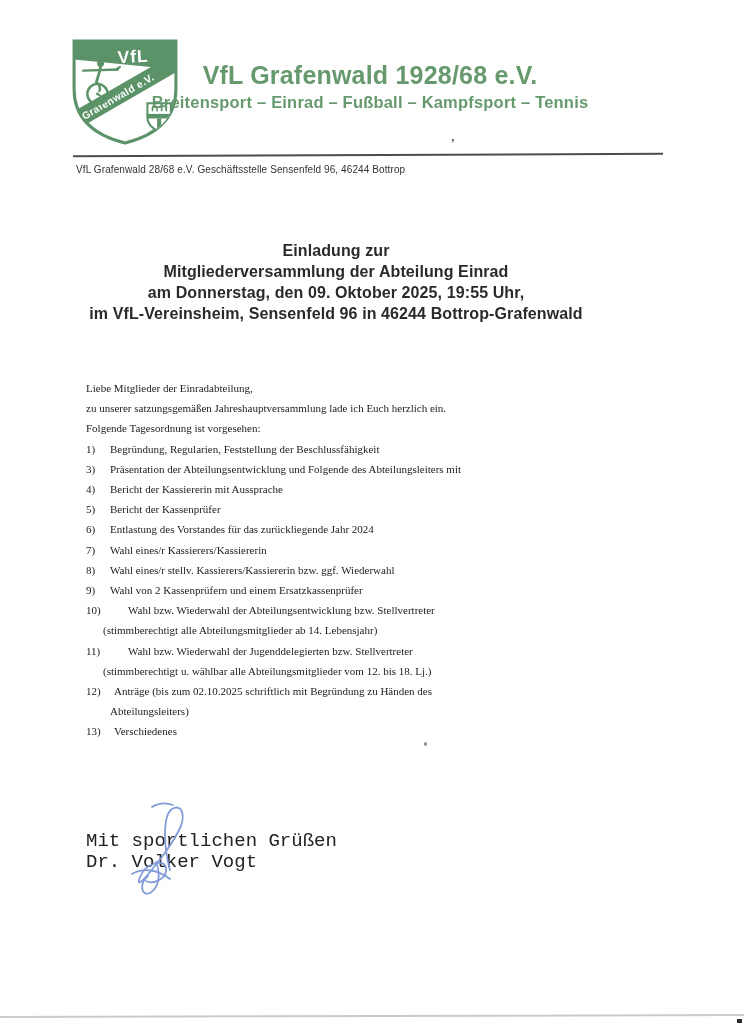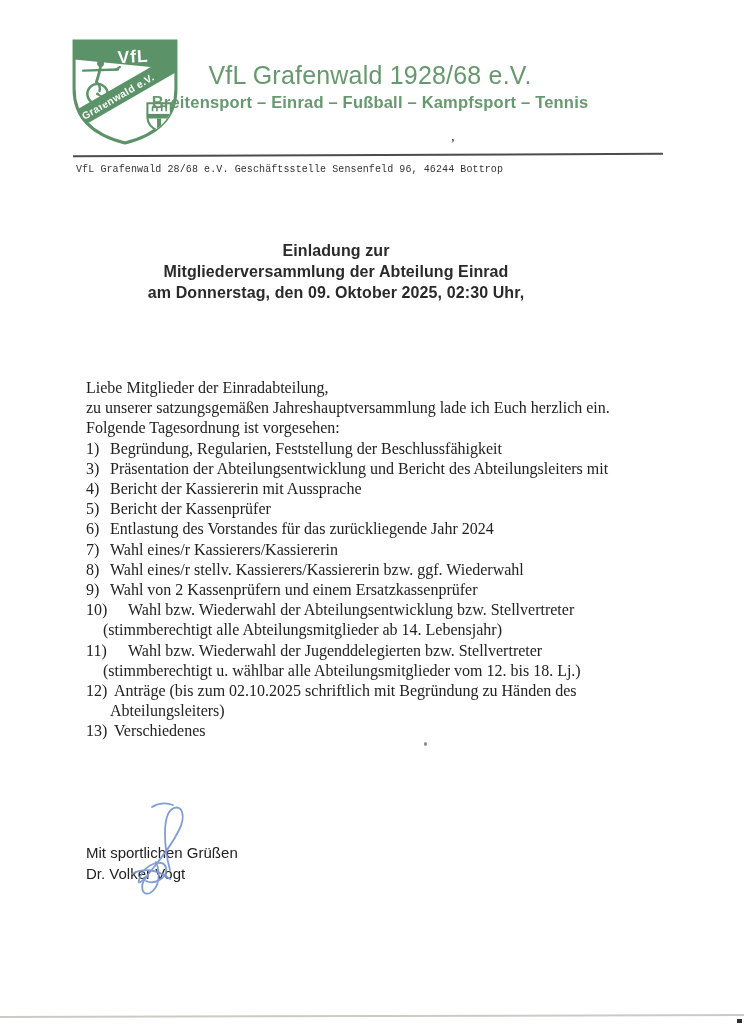--- a/index.html
+++ b/index.html
@@ -17,58 +17,58 @@
     background:var(--paper);
     margin:0 auto;
     overflow:hidden;
     color:var(--text);
   }
   
   .logo{position:absolute;left:70px;top:38px;}
   .head-center{position:absolute;left:34px;top:0;width:672px;text-align:center;}
   .title{
     position:absolute;top:61px;left:0;width:100%;
-    font-family:"Liberation Sans",sans-serif;font-weight:normal;
+    font-family:"Liberation Sans",sans-serif;font-weight:bold;
     font-size:25px;letter-spacing:.2px;color:var(--brand-green);
   }
   .subtitle{
     position:absolute;top:93px;left:0;width:100%;
     font-family:"Liberation Sans",sans-serif;font-weight:bold;
     font-size:16.5px;letter-spacing:.2px;color:var(--brand-green);
   }
   .rule{
     position:absolute;top:154px;left:73px;width:590px;height:2px;
     background:#4c4c4c;transform:rotate(-0.25deg);
   }
   .address{
     position:absolute;top:164px;left:76px;
-    font-family:Liberation Mono, monospace;font-size:10px;color:#333;
+    font-family:Liberation Sans, sans-serif;font-size:10px;color:#333;
     letter-spacing:.1px;
   }
   
   .inv-block{
     position:absolute;top:240px;left:36px;width:600px;text-align:center;
     font-family:"Liberation Sans",sans-serif;font-weight:bold;
     font-size:16px;line-height:21px;color:#2a2a2a;letter-spacing:.1px;
   }
   
   .body-block{
     position:absolute;top:378px;left:86px;width:580px;
     font-family:"Liberation Serif","DejaVu Serif",serif;
-    font-size:16px;line-height:20.2px;color:#222;
+    font-size:11px;line-height:20.2px;color:#222;
   }
   .agenda-row .num{display:inline-block;width:24px;}
   .agenda-row.w2 .num{width:28px;}
   .agenda-row.wide .num{width:42px;}
   .agenda-row.cont{padding-left:24px;}
   .agenda-row.cont2{padding-left:17px;}
   .closing-block{
     position:absolute;top:831px;left:86px;
-    font-family:Liberation Sans, sans-serif;
-    font-size:15px;line-height:20.5px;color:#222;margin-top:12px;
+    font-family:Liberation Mono, monospace;
+    font-size:19px;line-height:20.5px;color:#222;
   }
   .signature-svg{position:absolute;left:112px;top:788px;z-index:3;}
   
   .artifact-comma{
     position:absolute;left:451px;top:128px;
     font-family:"Liberation Serif",serif;font-size:15px;color:#3a3a3a;
   }
   .artifact-dot{
     position:absolute;left:424px;top:742px;width:3px;height:4px;
     background:#8a8a8a;border-radius:50%;
@@ -133,30 +133,31 @@
 
   <div class="rule"></div>
   <div class="address">VfL Grafenwald 28/68 e.V. Geschäftsstelle Sensenfeld 96, 46244 Bottrop</div>
 
   <div class="artifact-comma">,</div>
   <div class="artifact-dot"></div>
 
   <div class="inv-block">
     <div>Einladung zur</div>
     <div>Mitgliederversammlung der Abteilung Einrad</div>
-    <div>am Donnerstag, den 09. Oktober 2025, 02:30 Uhr,</div>
+    <div>am Donnerstag, den 09. Oktober 2025, 19:55 Uhr,</div>
+    <div>im VfL-Vereinsheim, Sensenfeld 96 in 46244 Bottrop-Grafenwald</div>
   </div>
 
   <div class="body-block">
     <div>Liebe Mitglieder der Einradabteilung,</div>
     <div>zu unserer satzungsgemäßen Jahreshauptversammlung lade ich Euch herzlich ein.</div>
     <div>Folgende Tagesordnung ist vorgesehen:</div>
     <div>
         <div class="agenda-row"><span class="num">1)</span><span class="txt">Begründung, Regularien, Feststellung der Beschlussfähigkeit</span></div>
-        <div class="agenda-row"><span class="num">3)</span><span class="txt">Präsentation der Abteilungsentwicklung und Bericht des Abteilungsleiters mit</span></div>
+        <div class="agenda-row"><span class="num">3)</span><span class="txt">Präsentation der Abteilungsentwicklung und Folgende des Abteilungsleiters mit</span></div>
         <div class="agenda-row"><span class="num">4)</span><span class="txt">Bericht der Kassiererin mit Aussprache</span></div>
         <div class="agenda-row"><span class="num">5)</span><span class="txt">Bericht der Kassenprüfer</span></div>
         <div class="agenda-row"><span class="num">6)</span><span class="txt">Entlastung des Vorstandes für das zurückliegende Jahr 2024</span></div>
         <div class="agenda-row"><span class="num">7)</span><span class="txt">Wahl eines/r Kassierers/Kassiererin</span></div>
         <div class="agenda-row"><span class="num">8)</span><span class="txt">Wahl eines/r stellv. Kassierers/Kassiererin bzw. ggf. Wiederwahl</span></div>
         <div class="agenda-row"><span class="num">9)</span><span class="txt">Wahl von 2 Kassenprüfern und einem Ersatzkassenprüfer</span></div>
         <div class="agenda-row wide"><span class="num">10)</span><span class="txt">Wahl bzw. Wiederwahl der Abteilungsentwicklung bzw. Stellvertreter</span></div>
         <div class="agenda-row cont2"><span class="txt">(stimmberechtigt alle Abteilungsmitglieder ab 14. Lebensjahr)</span></div>
         <div class="agenda-row wide"><span class="num">11)</span><span class="txt">Wahl bzw. Wiederwahl der Jugenddelegierten bzw. Stellvertreter</span></div>
         <div class="agenda-row cont2"><span class="txt">(stimmberechtigt u. wählbar alle Abteilungsmitglieder vom 12. bis 18. Lj.)</span></div>

